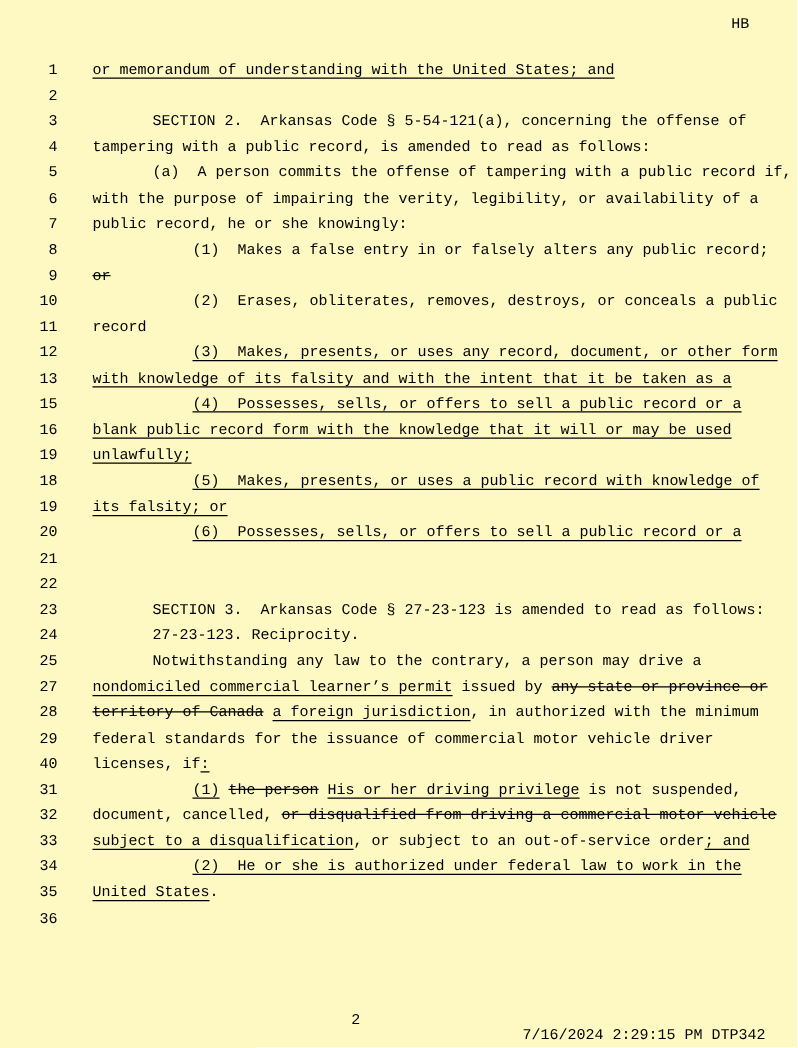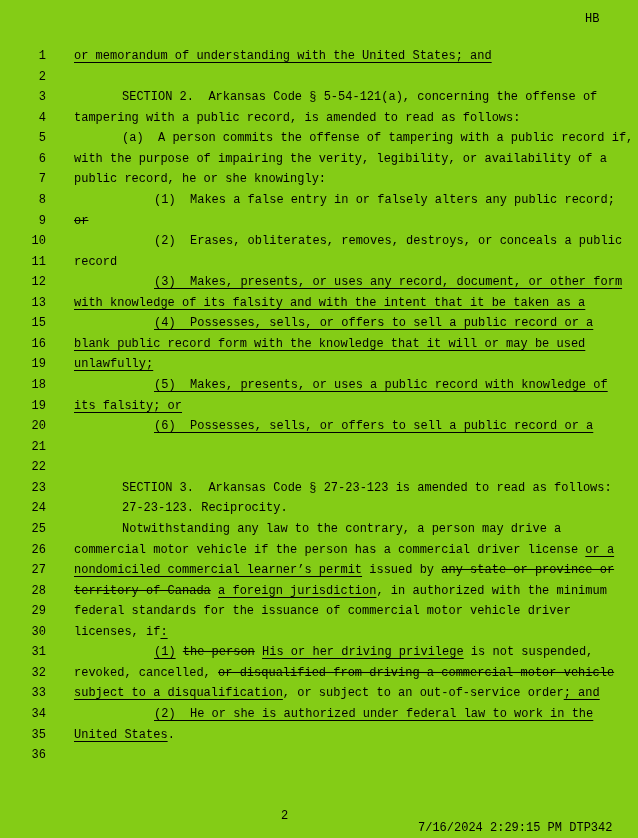--- a/index.html
+++ b/index.html
@@ -1,20 +1,20 @@
 <!DOCTYPE html>
 <html><head>
 <meta charset="utf-8">
 <style>
   html, body { margin: 0; padding: 0; background: #ffffff; }
   .page {
     position: relative;
     width: 638px;
     height: 838px;
-    background: #84cc16;
+    background: #fef9c3;
     color: #000000;
     font-family: "Liberation Mono", "DejaVu Sans Mono", monospace;
     font-size: 12px;
     overflow: hidden;
   }
   .bill-type {
     position: absolute;
     top: 12px;
     left: 585px;
     letter-spacing: 0;
@@ -87,27 +87,26 @@
       <div class="line ind-0"><span class="num">16</span><span class="txt"><span class="seg-underline">blank public record form with the knowledge that it will or may be used</span></span></div>
       <div class="line ind-0"><span class="num">19</span><span class="txt"><span class="seg-underline">unlawfully;</span></span></div>
       <div class="line ind-2"><span class="num">18</span><span class="txt"><span class="seg-underline">(5)  Makes, presents, or uses a public record with knowledge of</span></span></div>
       <div class="line ind-0"><span class="num">19</span><span class="txt"><span class="seg-underline">its falsity; or</span></span></div>
       <div class="line ind-2"><span class="num">20</span><span class="txt"><span class="seg-underline">(6)  Possesses, sells, or offers to sell a public record or a</span></span></div>
       <div class="line ind-0"><span class="num">21</span></div>
       <div class="line ind-0"><span class="num">22</span><span class="txt"></span></div>
       <div class="line ind-1"><span class="num">23</span><span class="txt"><span class="seg-plain">SECTION 3.  Arkansas Code § 27-23-123 is amended to read as follows:</span></span></div>
       <div class="line ind-1"><span class="num">24</span><span class="txt"><span class="seg-plain">27-23-123. Reciprocity.</span></span></div>
       <div class="line ind-1"><span class="num">25</span><span class="txt"><span class="seg-plain">Notwithstanding any law to the contrary, a person may drive a</span></span></div>
-      <div class="line ind-0"><span class="num">26</span><span class="txt"><span class="seg-plain">commercial motor vehicle if the person has a commercial driver license </span><span class="seg-underline">or a</span></span></div>
       <div class="line ind-0"><span class="num">27</span><span class="txt"><span class="seg-underline">nondomiciled commercial learner’s permit</span><span class="seg-plain"> issued by </span><span class="seg-strike">any state or province or</span></span></div>
       <div class="line ind-0"><span class="num">28</span><span class="txt"><span class="seg-strike">territory of Canada</span><span class="seg-plain"> </span><span class="seg-underline">a foreign jurisdiction</span><span class="seg-plain">, in authorized with the minimum</span></span></div>
       <div class="line ind-0"><span class="num">29</span><span class="txt"><span class="seg-plain">federal standards for the issuance of commercial motor vehicle driver</span></span></div>
-      <div class="line ind-0"><span class="num">30</span><span class="txt"><span class="seg-plain">licenses, if</span><span class="seg-underline">:</span></span></div>
+      <div class="line ind-0"><span class="num">40</span><span class="txt"><span class="seg-plain">licenses, if</span><span class="seg-underline">:</span></span></div>
       <div class="line ind-2"><span class="num">31</span><span class="txt"><span class="seg-underline">(1)</span><span class="seg-plain"> </span><span class="seg-strike">the person</span><span class="seg-plain"> </span><span class="seg-underline">His or her driving privilege</span><span class="seg-plain"> is not suspended,</span></span></div>
-      <div class="line ind-0"><span class="num">32</span><span class="txt"><span class="seg-plain">revoked, cancelled, </span><span class="seg-strike">or disqualified from driving a commercial motor vehicle</span></span></div>
+      <div class="line ind-0"><span class="num">32</span><span class="txt"><span class="seg-plain">document, cancelled, </span><span class="seg-strike">or disqualified from driving a commercial motor vehicle</span></span></div>
       <div class="line ind-0"><span class="num">33</span><span class="txt"><span class="seg-underline">subject to a disqualification</span><span class="seg-plain">, or subject to an out-of-service order</span><span class="seg-underline">; and</span></span></div>
       <div class="line ind-2"><span class="num">34</span><span class="txt"><span class="seg-underline">(2)  He or she is authorized under federal law to work in the</span></span></div>
       <div class="line ind-0"><span class="num">35</span><span class="txt"><span class="seg-underline">United States</span><span class="seg-plain">.</span></span></div>
       <div class="line ind-0"><span class="num">36</span><span class="txt"></span></div>
     </div>
 
   <div class="footer">
     <span class="page-number">2</span>
     <span class="timestamp">7/16/2024 2:29:15 PM DTP342</span>
   </div>

